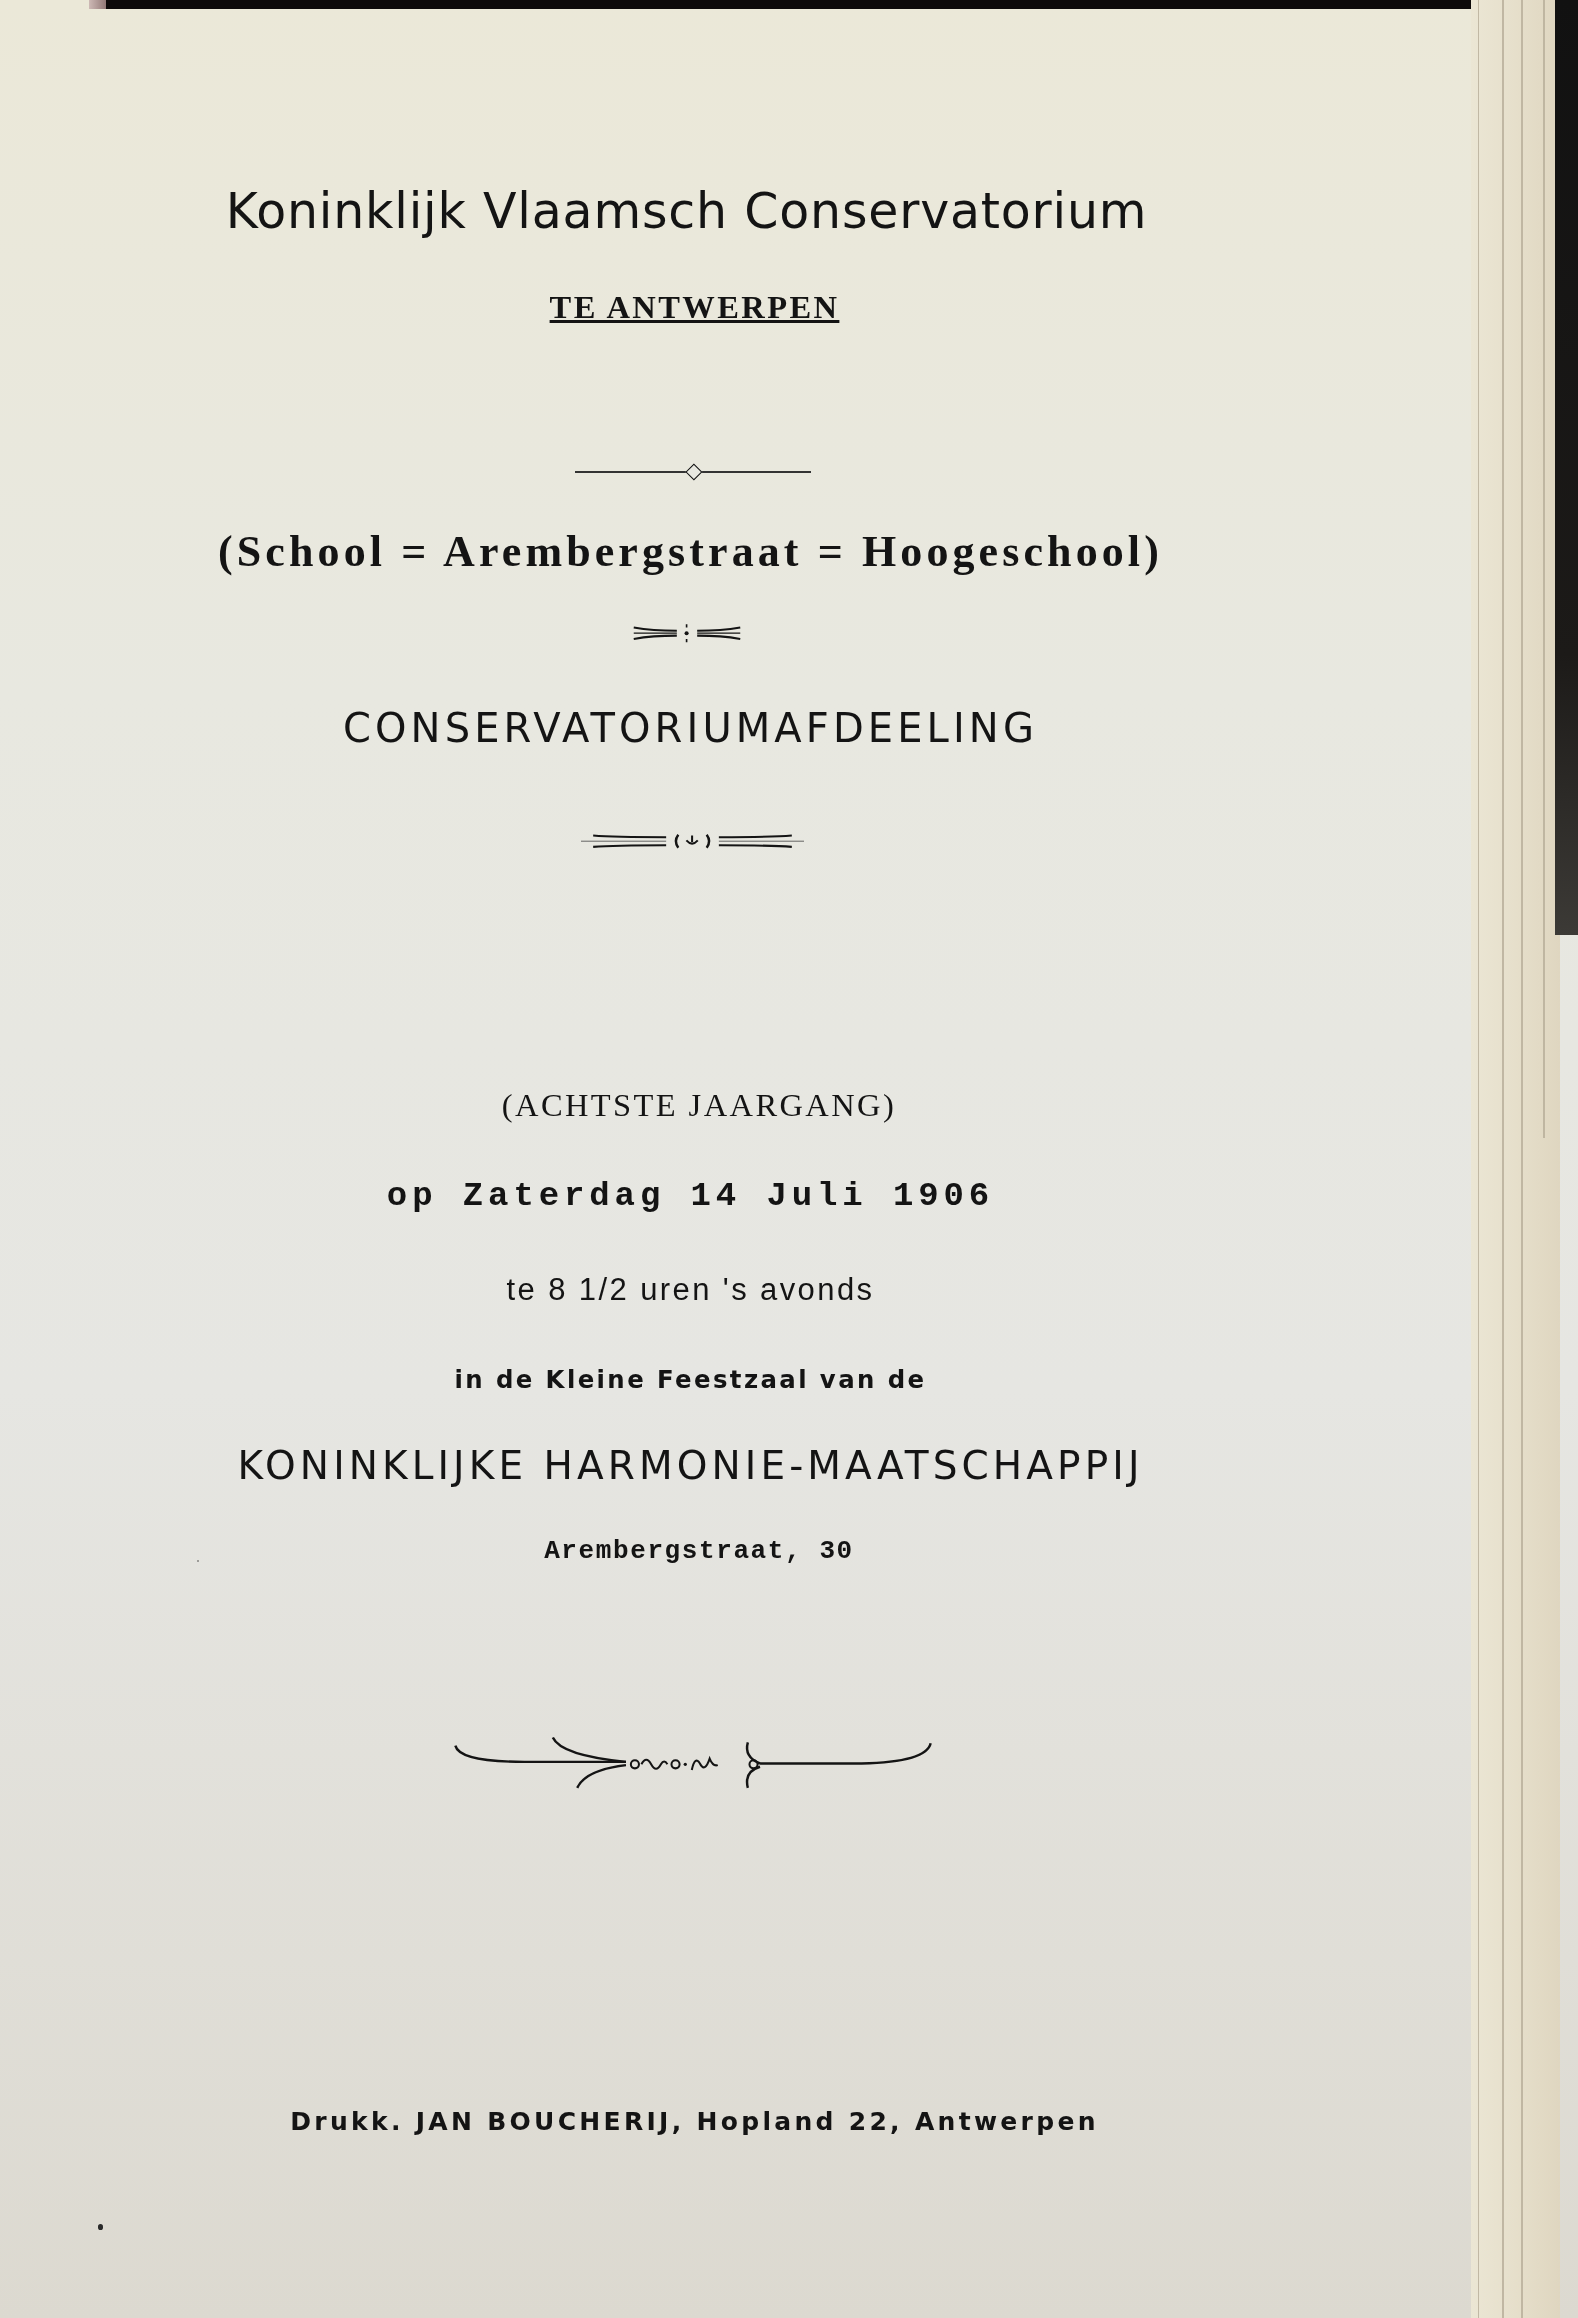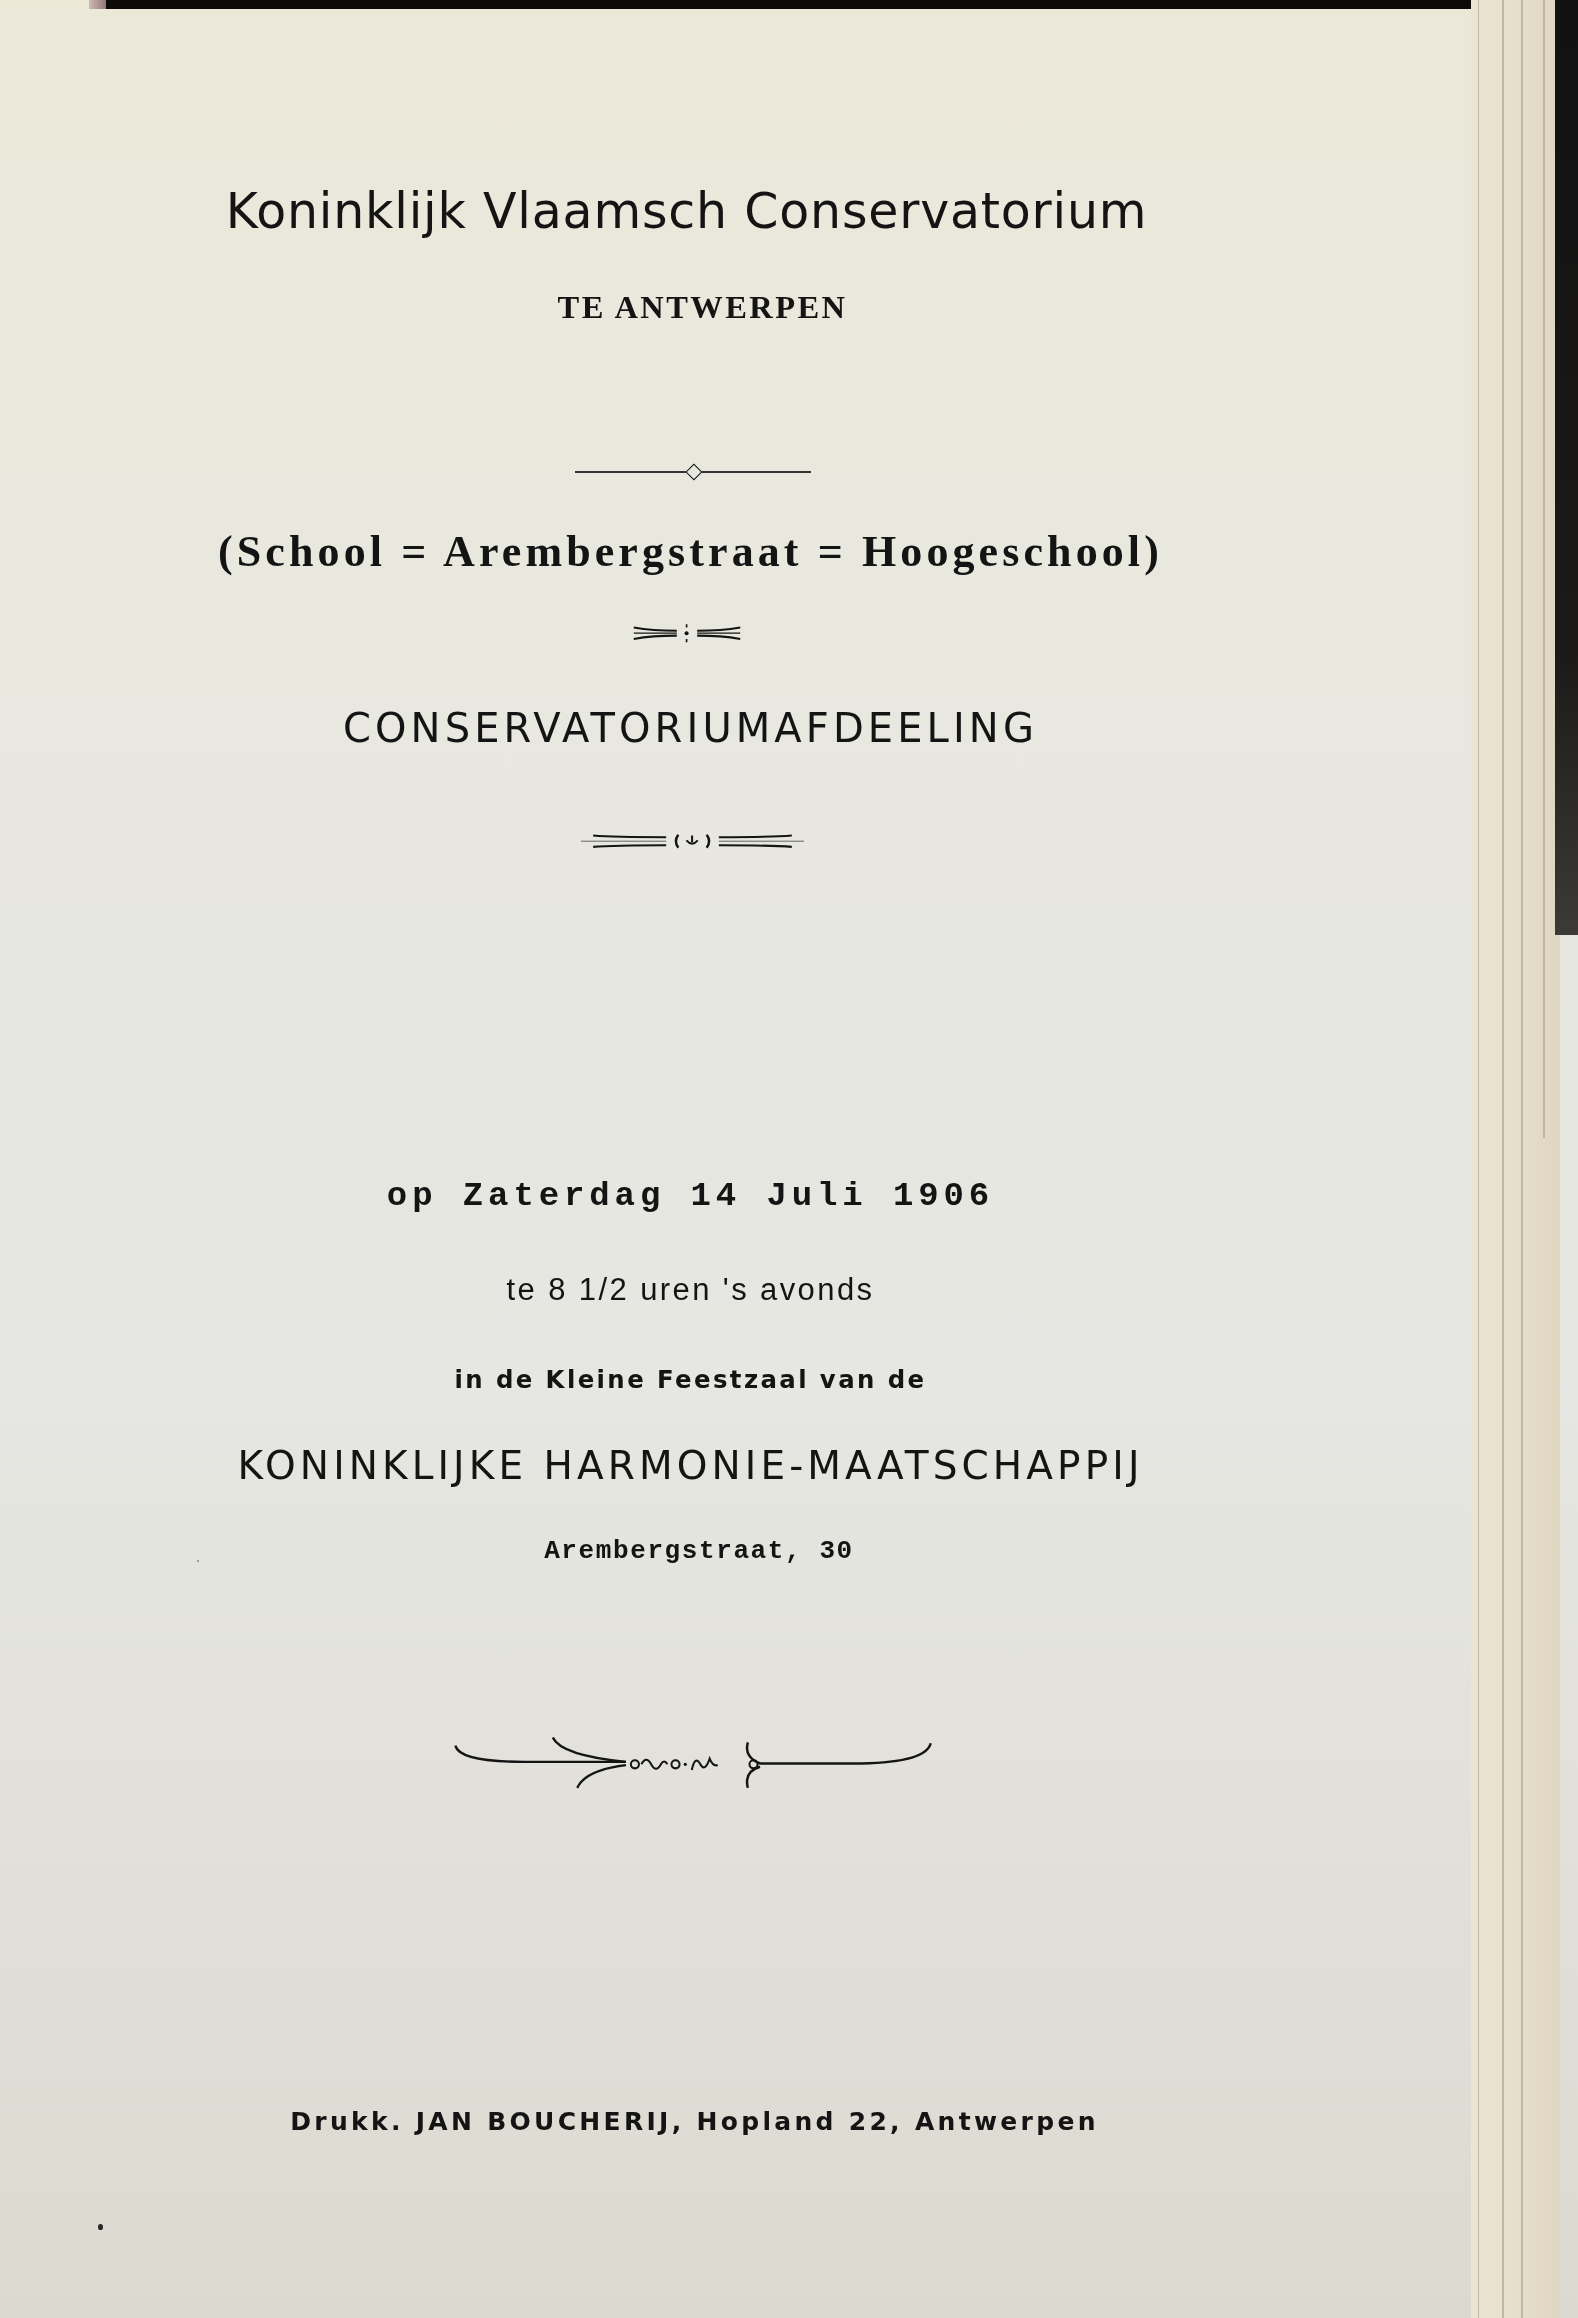--- a/index.html
+++ b/index.html
@@ -91,22 +91,23 @@
       letter-spacing: 0.8px;
       left: 0;
       width: 1357px;
     }
     .city {
       top: 289px;
       font-family: "Liberation Serif", serif;
       font-weight: bold;
       font-size: 32.5px;
       letter-spacing: 2.4px;
-      left: 12px;
-      width: 1365px;
+      left: 4px;
+      width: 1365px;
+      text-decoration: underline;
     }
     .director {
       top: 375px;
       font-family: "Liberation Sans", sans-serif;
       font-weight: bold;
       font-size: 28px;
       letter-spacing: 1.6px;
       width: 1365px;
     }
     .rule-1 {
@@ -273,20 +274,21 @@
   <div class="line dept">CONSERVATORIUMAFDEELING</div>
 
   <svg class="ornament" style="left:581px;top:829px;" width="223" height="24.4" viewBox="0 0 275 30">
     <path d="M0 15 L105 15 M170 15 L275 15" stroke="#444" stroke-width="1"></path>
     <path d="M15 8 Q40 10 105 10 M15 22 Q40 20 105 20 M170 10 Q235 10 260 8 M170 20 Q235 20 260 22" stroke="#141414" stroke-width="2.5" fill="none"></path>
     <path d="M120 7 Q114 15 120 23 M155 7 Q161 15 155 23" stroke="#141414" stroke-width="3" fill="none"></path>
     <path d="M130 14 Q137 22 144 14 M137 8 L137 16" stroke="#141414" stroke-width="2.5" fill="none"></path>
   </svg>
 
 
+  <div class="line year">(ACHTSTE JAARGANG)</div>
   <div class="line date">op Zaterdag 14 Juli 1906</div>
   <div class="line time">te 8 1/2 uren 's avonds</div>
   <div class="line venue-intro">in de Kleine Feestzaal van de</div>
   <div class="line venue">KONINKLIJKE HARMONIE-MAATSCHAPPIJ</div>
   <div class="line address">Arembergstraat, 30</div>
 
   <svg class="ornament" style="left:451px;top:1731px;" width="484" height="65" viewBox="0 0 595 80">
     <path d="M5 18 Q10 38 90 38 L215 38" stroke="#141414" stroke-width="3" fill="none"></path>
     <path d="M125 8 Q135 30 215 38" stroke="#141414" stroke-width="3" fill="none"></path>
     <path d="M155 70 Q165 48 215 42" stroke="#141414" stroke-width="3" fill="none"></path>

